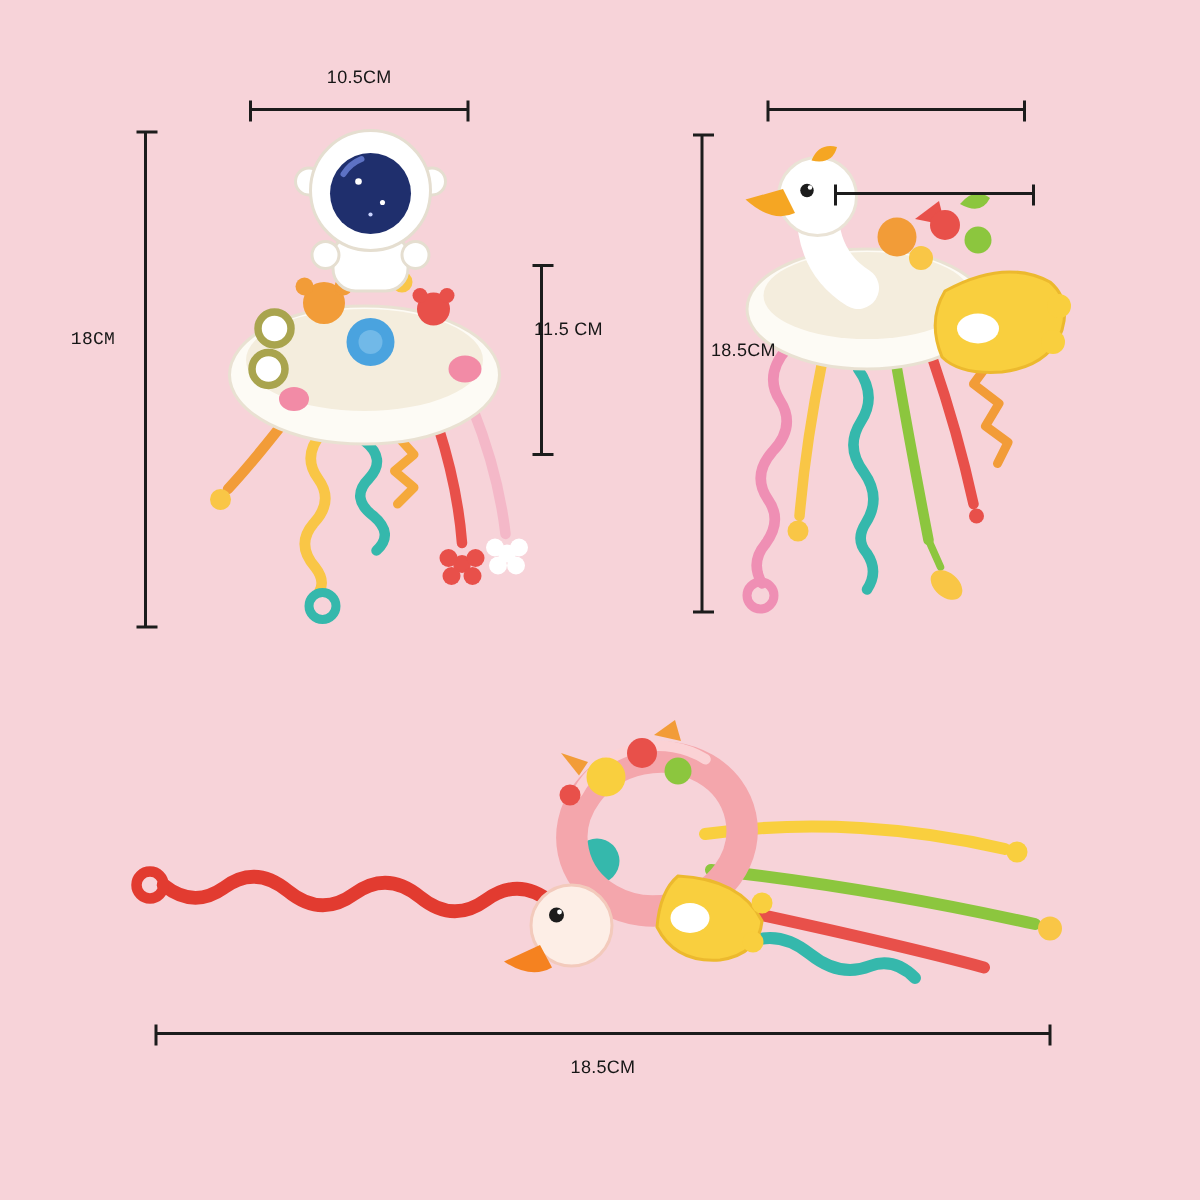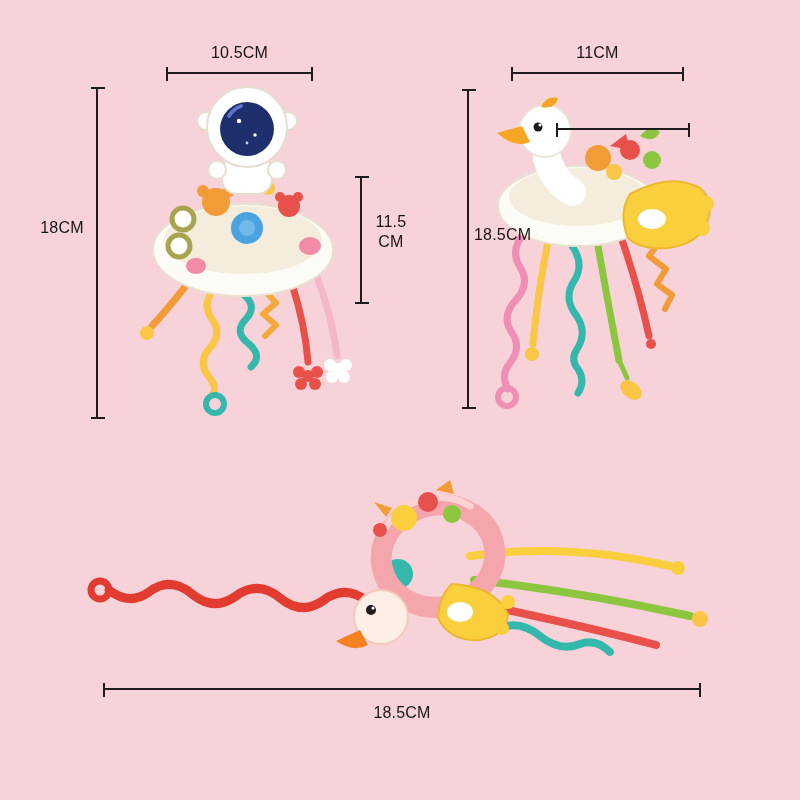--- a/index.html
+++ b/index.html
@@ -8,21 +8,21 @@
   .art{position:absolute;left:0;top:0;}
   .dim{position:absolute;}
   .dim-h{border-top:2px solid #1c1c1c;height:0;}
   .dim-h::before,.dim-h::after{content:"";position:absolute;top:-7px;width:2px;height:14px;background:#1c1c1c;}
   .dim-h::before{left:-1px;}
   .dim-h::after{right:-1px;}
   .dim-v{border-left:2px solid #1c1c1c;width:0;}
   .dim-v::before,.dim-v::after{content:"";position:absolute;left:-7px;height:2px;width:14px;background:#1c1c1c;}
   .dim-v::before{top:-1px;}
   .dim-v::after{bottom:-1px;}
-  .dim-label{position:absolute;font-size:16px;color:#161616;letter-spacing:.2px;}
+  .dim-label{position:absolute;font-size:12px;color:#161616;letter-spacing:.2px;}
   .ta-c{text-align:center;}
 </style>
 </head>
 <body>
 
 <div class="canvas">
 
   <svg class="art" width="800" height="800" viewBox="0 0 800 800">
 
     <g>
@@ -160,27 +160,26 @@
         <circle cx="502" cy="628" r="7" fill="#f9cf3e"></circle>
         <ellipse cx="460" cy="612" rx="13" ry="10" fill="#ffffff"></ellipse>
       </g>
     </g>
   </svg>
 
   <div class="dim dim-h" style="left:167px;top:72px;width:145px;"></div>
   <div class="dim-label ta-c" style="left:167px;top:44px;width:145px;">10.5CM</div>
 
   <div class="dim dim-v" style="left:96px;top:88px;height:330px;"></div>
-  <div class="dim-label ta-c" style="left:36px;top:219px;width:52px;">18CM</div>
+  <div class="dim-label ta-c" style="left:36px;top:219px;width:52px;font-family:Liberation Mono, monospace;">18CM</div>
 
   <div class="dim dim-v" style="left:360px;top:177px;height:126px;"></div>
-  <div class="dim-label ta-c" style="left:368px;top:212px;width:46px;line-height:1.25;text-align:center;">11.5 CM</div>
+  <div class="dim-label ta-c" style="left:356px;top:212px;width:46px;line-height:1.25;text-align:center;">11.5 CM</div>
 
   <div class="dim dim-h" style="left:512px;top:72px;width:171px;"></div>
-  <div class="dim-label ta-c" style="left:512px;top:44px;width:171px;">11CM</div>
 
   <div class="dim dim-h" style="left:557px;top:128px;width:132px;"></div>
 
   <div class="dim dim-v" style="left:467px;top:90px;height:318px;"></div>
   <div class="dim-label" style="left:474px;top:226px;">18.5CM</div>
 
   <div class="dim dim-h" style="left:104px;top:688px;width:596px;"></div>
   <div class="dim-label ta-c" style="left:104px;top:704px;width:596px;">18.5CM</div>
 
 </div>

